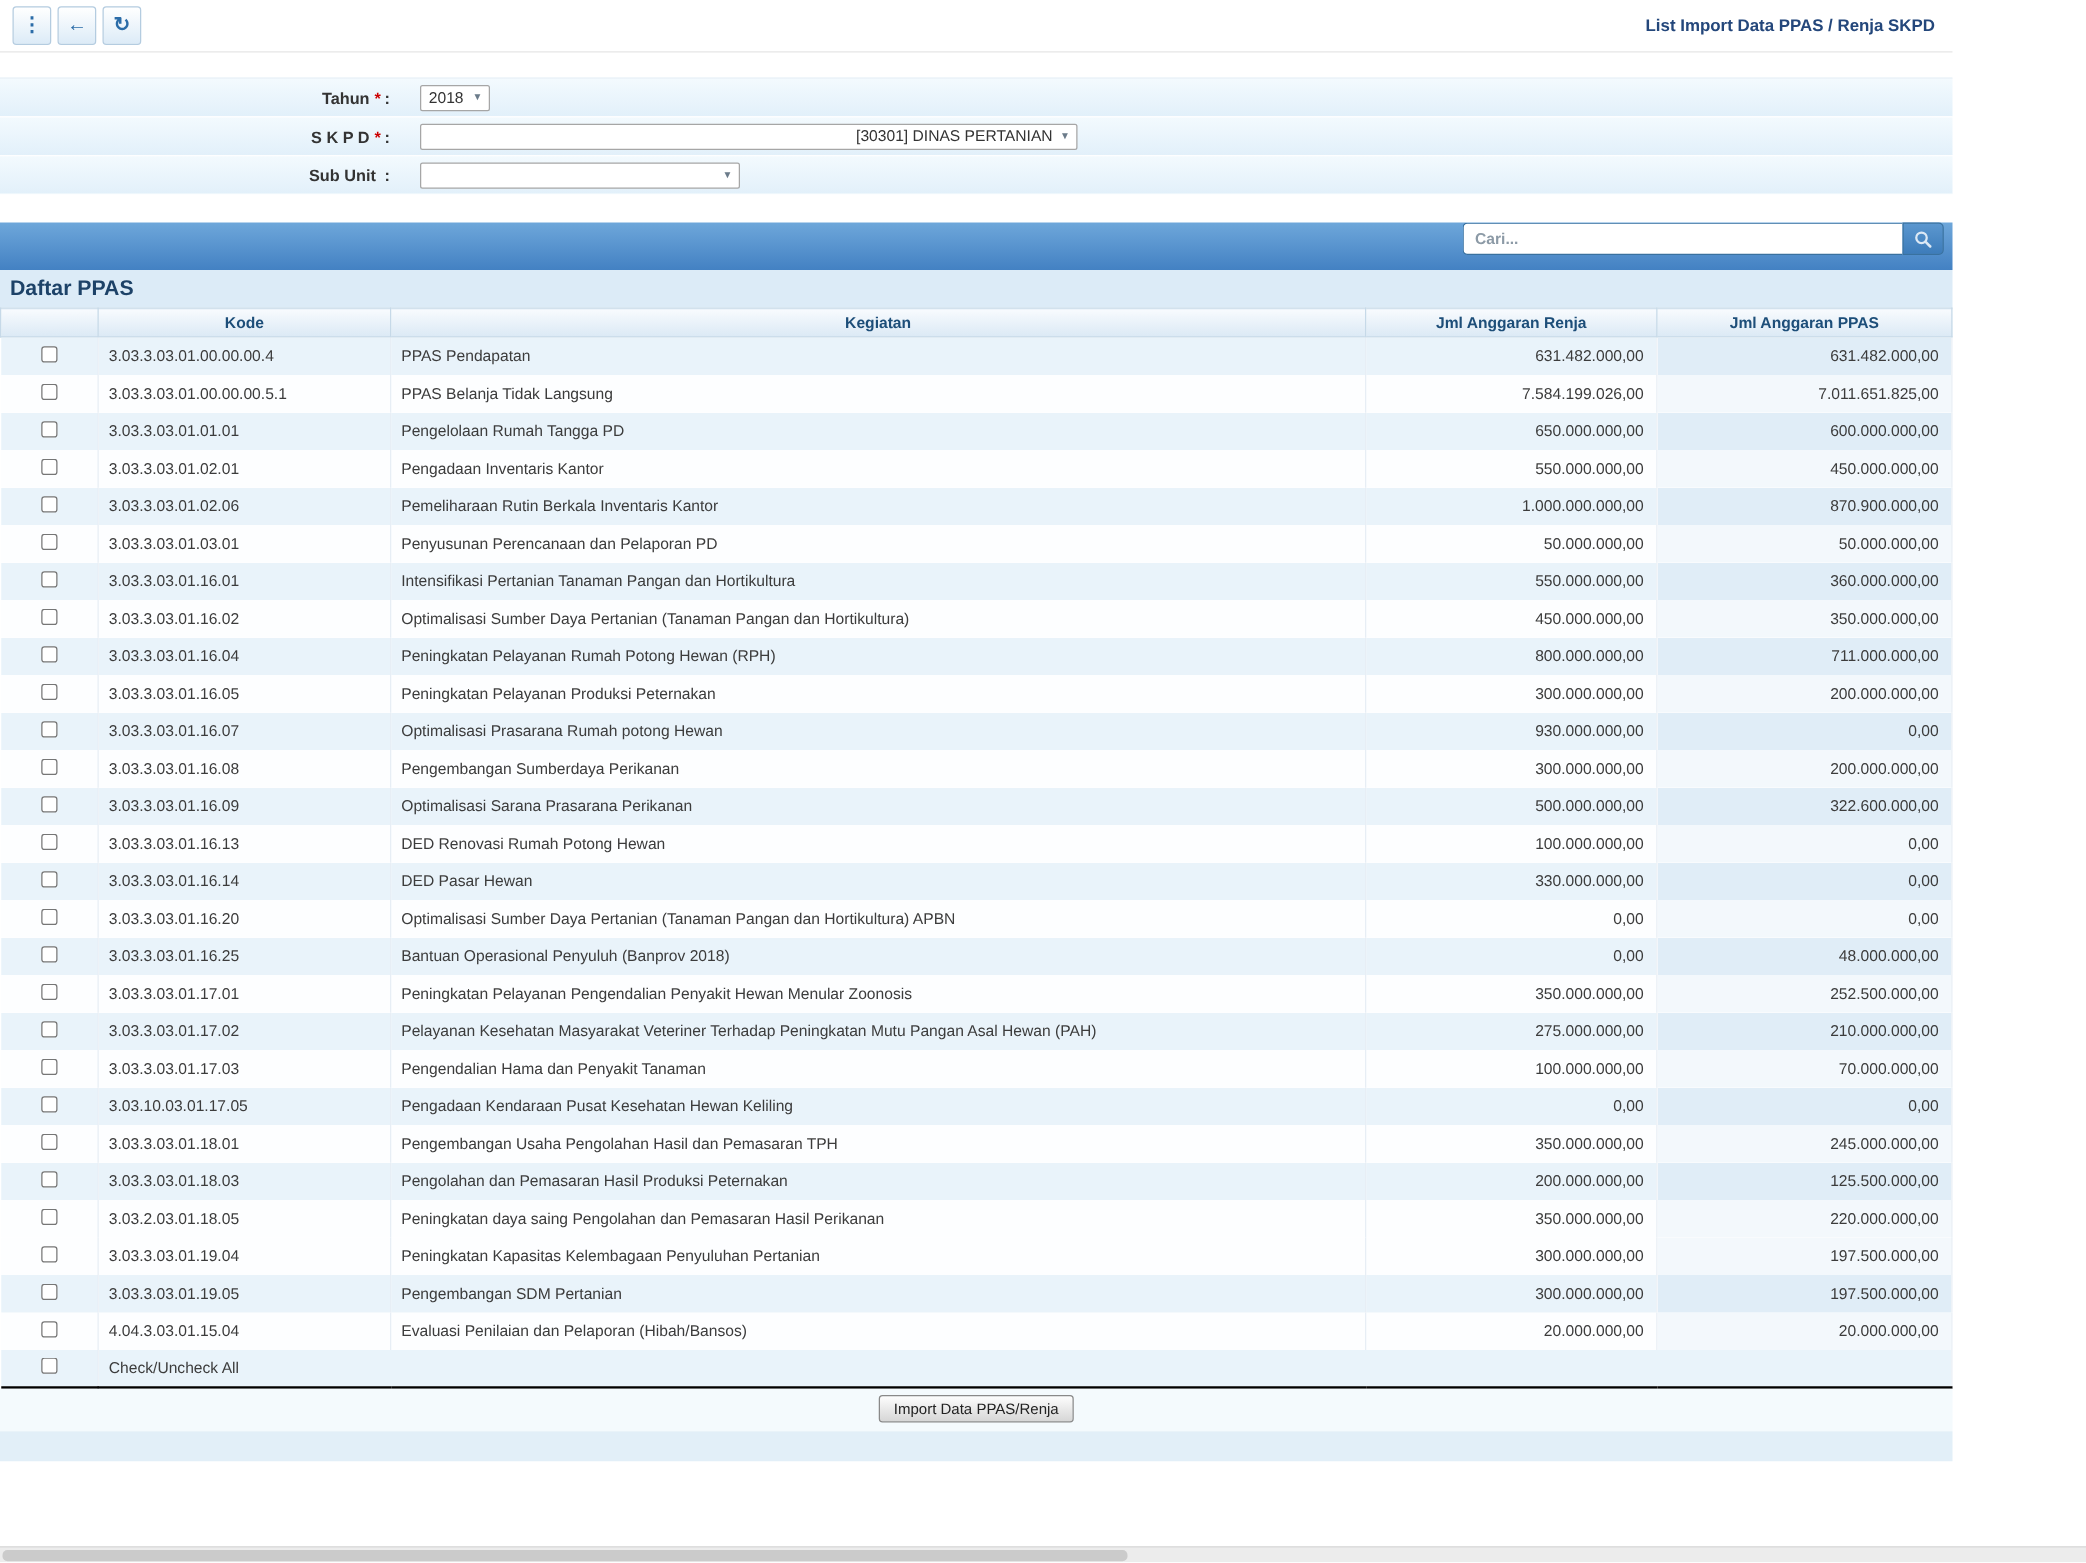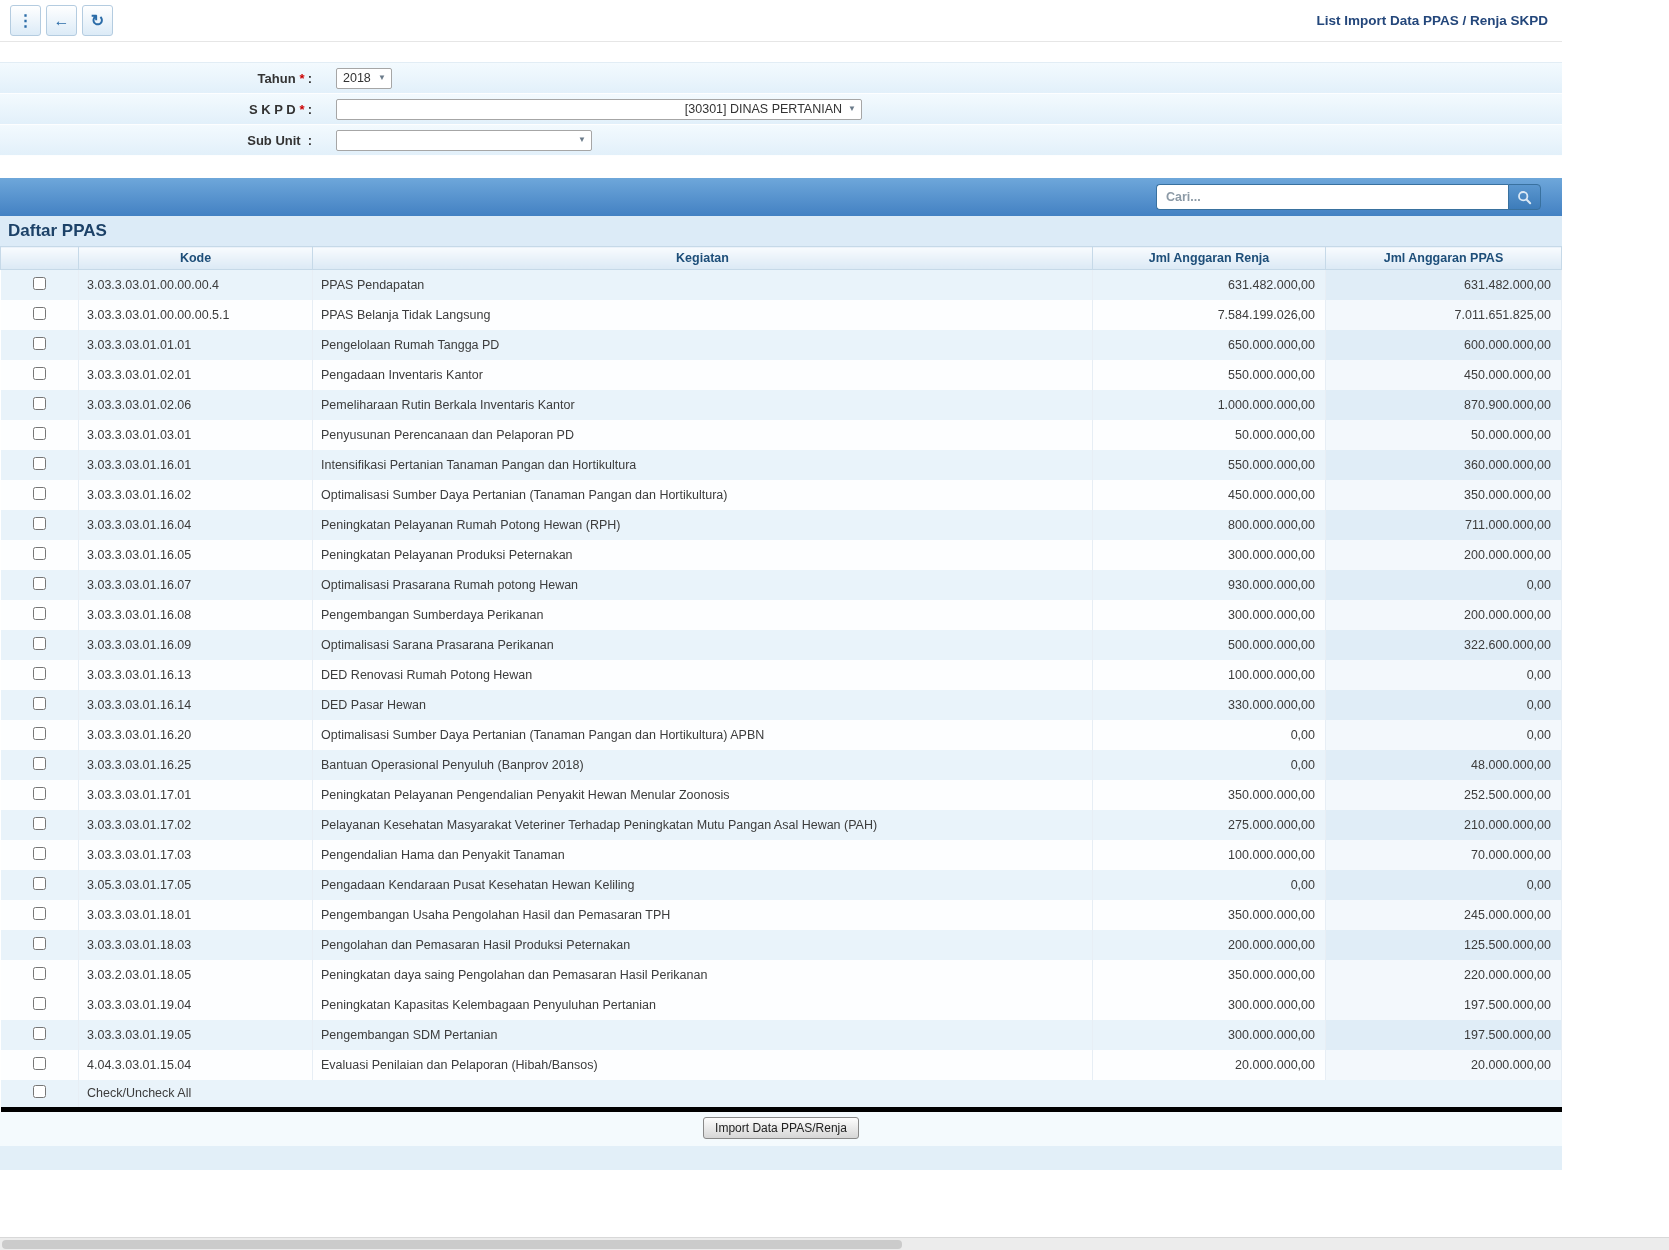--- a/index.html
+++ b/index.html
@@ -24,33 +24,33 @@
   .dropdown { display:flex; align-items:center; justify-content:space-between; background:#fff;
               border:1px solid #a6a6a6; border-radius:2px; height:21px; margin-left:24px;
               padding:0 5px 0 6px; font-size:12.5px; color:#333; cursor:pointer; }
   .dd-arrow { color:#6b7b8a; font-size:8px; margin-left:6px; line-height:1; }
   .dd-tahun { width:56px; }
   .dd-skpd { width:526px;justify-content:flex-end; }
   .dd-subunit { width:256px; }
 
   
   .blue-bar { height:38px; background:linear-gradient(#6ea7da,#4381c3);
-              display:flex; align-items:center; justify-content:flex-end; padding-right:21px; }
+              display:flex; align-items:flex-start; justify-content:flex-end; padding-right:7px; }
   .search-wrap { display:flex; height:26px; }
   .search-input { width:352px; border:1px solid #39719f; border-right:none; border-radius:4px 0 0 4px;
                   padding:0 9px; font-size:12.5px; color:#333; outline:none; font-family:inherit; }
   .search-input::placeholder { color:#8c9aa6; font-weight:bold; }
   .search-btn { width:33px; border:1px solid #39719f; border-radius:0 4px 4px 0;
                 background:linear-gradient(#5b97cf,#3d7cba); display:flex; align-items:center; justify-content:center;
                 cursor:pointer; padding:0; }
 
   
   .section-header { height:30px; line-height:30px; background:#dcebf7; color:#1d4268;
                     font-weight:bold; font-size:17px; padding-left:8px; }
-  table.grid { width:100%; border-collapse:collapse; table-layout:fixed; border-bottom:5px solid #000000; }
+  table.grid { width:100%; border-collapse:collapse; table-layout:fixed; border-bottom:2px solid #000000; }
   .grid th { height:23px; background:linear-gradient(#f8fbfe,#dbe9f5); border:1px solid #c6d9e8;
              font-size:12.5px; color:#1d4e79; text-align:center; padding:0 4px; font-weight:bold; cursor:pointer; }
   .grid td { height:30px; font-size:12.5px; color:#3c3c3c; padding:0 8px; border-right:1px solid #e7eef5;
              overflow:hidden; white-space:nowrap; text-overflow:ellipsis; }
   tr.odd  td { background:#e9f3fa; }
   tr.even td { background:#fdfeff; }
   tr.odd  td.c-ppas { background:#e0edf7; }
   tr.even td.c-ppas { background:#f3f8fc; }
   td.num { text-align:right; padding-right:10px; }
   td.c-check { text-align:center; padding:0; }
@@ -339,21 +339,21 @@
     <td class="c-kode">3.03.3.03.01.17.03</td>
     <td class="c-keg">Pengendalian Hama dan Penyakit Tanaman</td>
     <td class="c-renja num">100.000.000,00</td>
     <td class="c-ppas num">70.000.000,00</td>
   </tr>
 
   <tr class="data-row odd">
     <td class="c-check">
       <input type="checkbox" style="">
     </td>
-    <td class="c-kode">3.05.3.03.01.17.05</td>
+    <td class="c-kode">3.03.10.03.01.17.05</td>
     <td class="c-keg">Pengadaan Kendaraan Pusat Kesehatan Hewan Keliling</td>
     <td class="c-renja num">0,00</td>
     <td class="c-ppas num">0,00</td>
   </tr>
 
   <tr class="data-row even">
     <td class="c-check">
       <input type="checkbox" style="">
     </td>
     <td class="c-kode">3.03.3.03.01.18.01</td>

